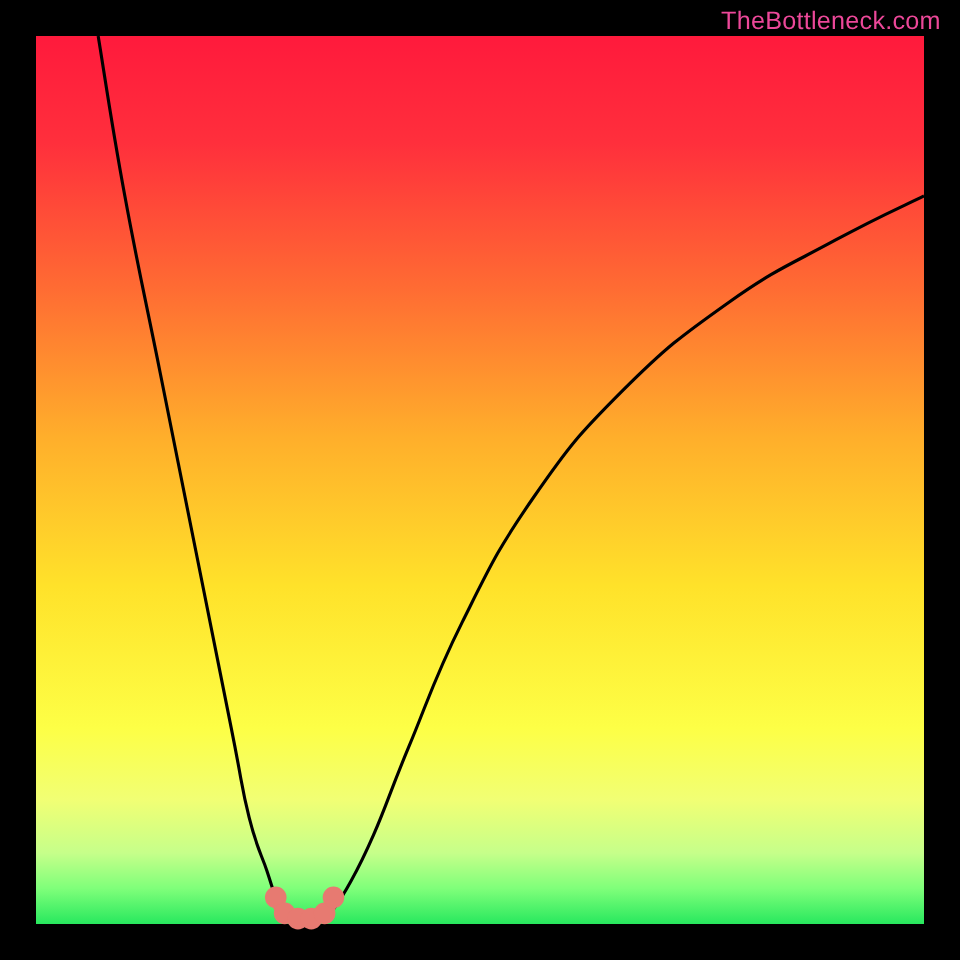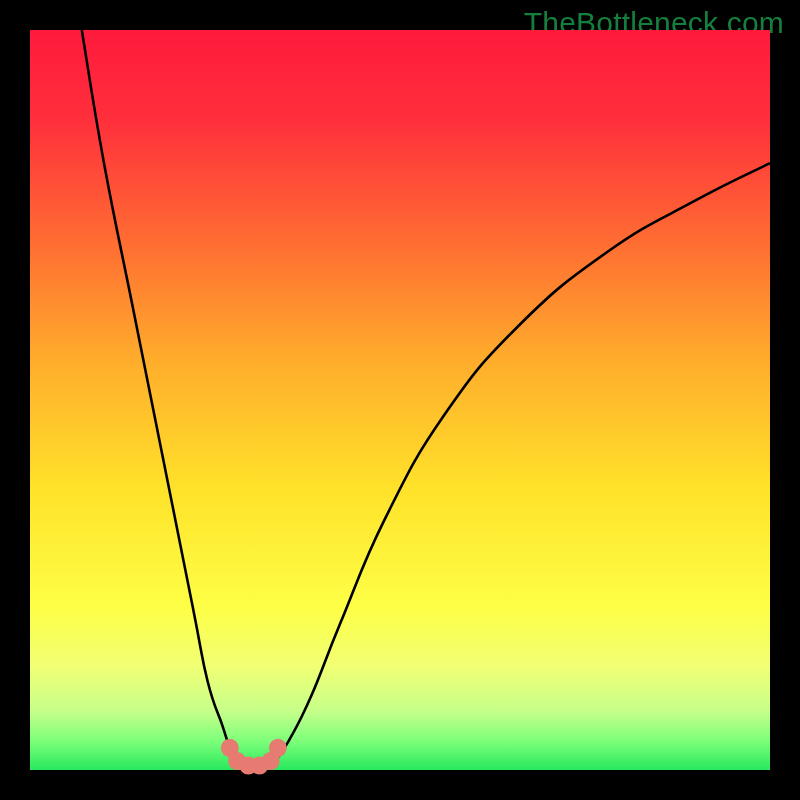--- a/index.html
+++ b/index.html
@@ -33,22 +33,22 @@
     position: absolute;
     inset: 0;
     width: 100%;
     height: 100%;
     overflow: visible;
   }
   .watermark {
     position: absolute;
     top: 6px;
     right: 16px;
-    color: #15803d;
-    font-size: 30px;
+    color: #ec4899;
+    font-size: 21px;
     font-weight: 500;
     letter-spacing: 0.2px;
     user-select: none;
   }
 </style>
 </head>
 <body>
 
 <div class="outer">
   <div class="watermark">TheBottleneck.com</div>

